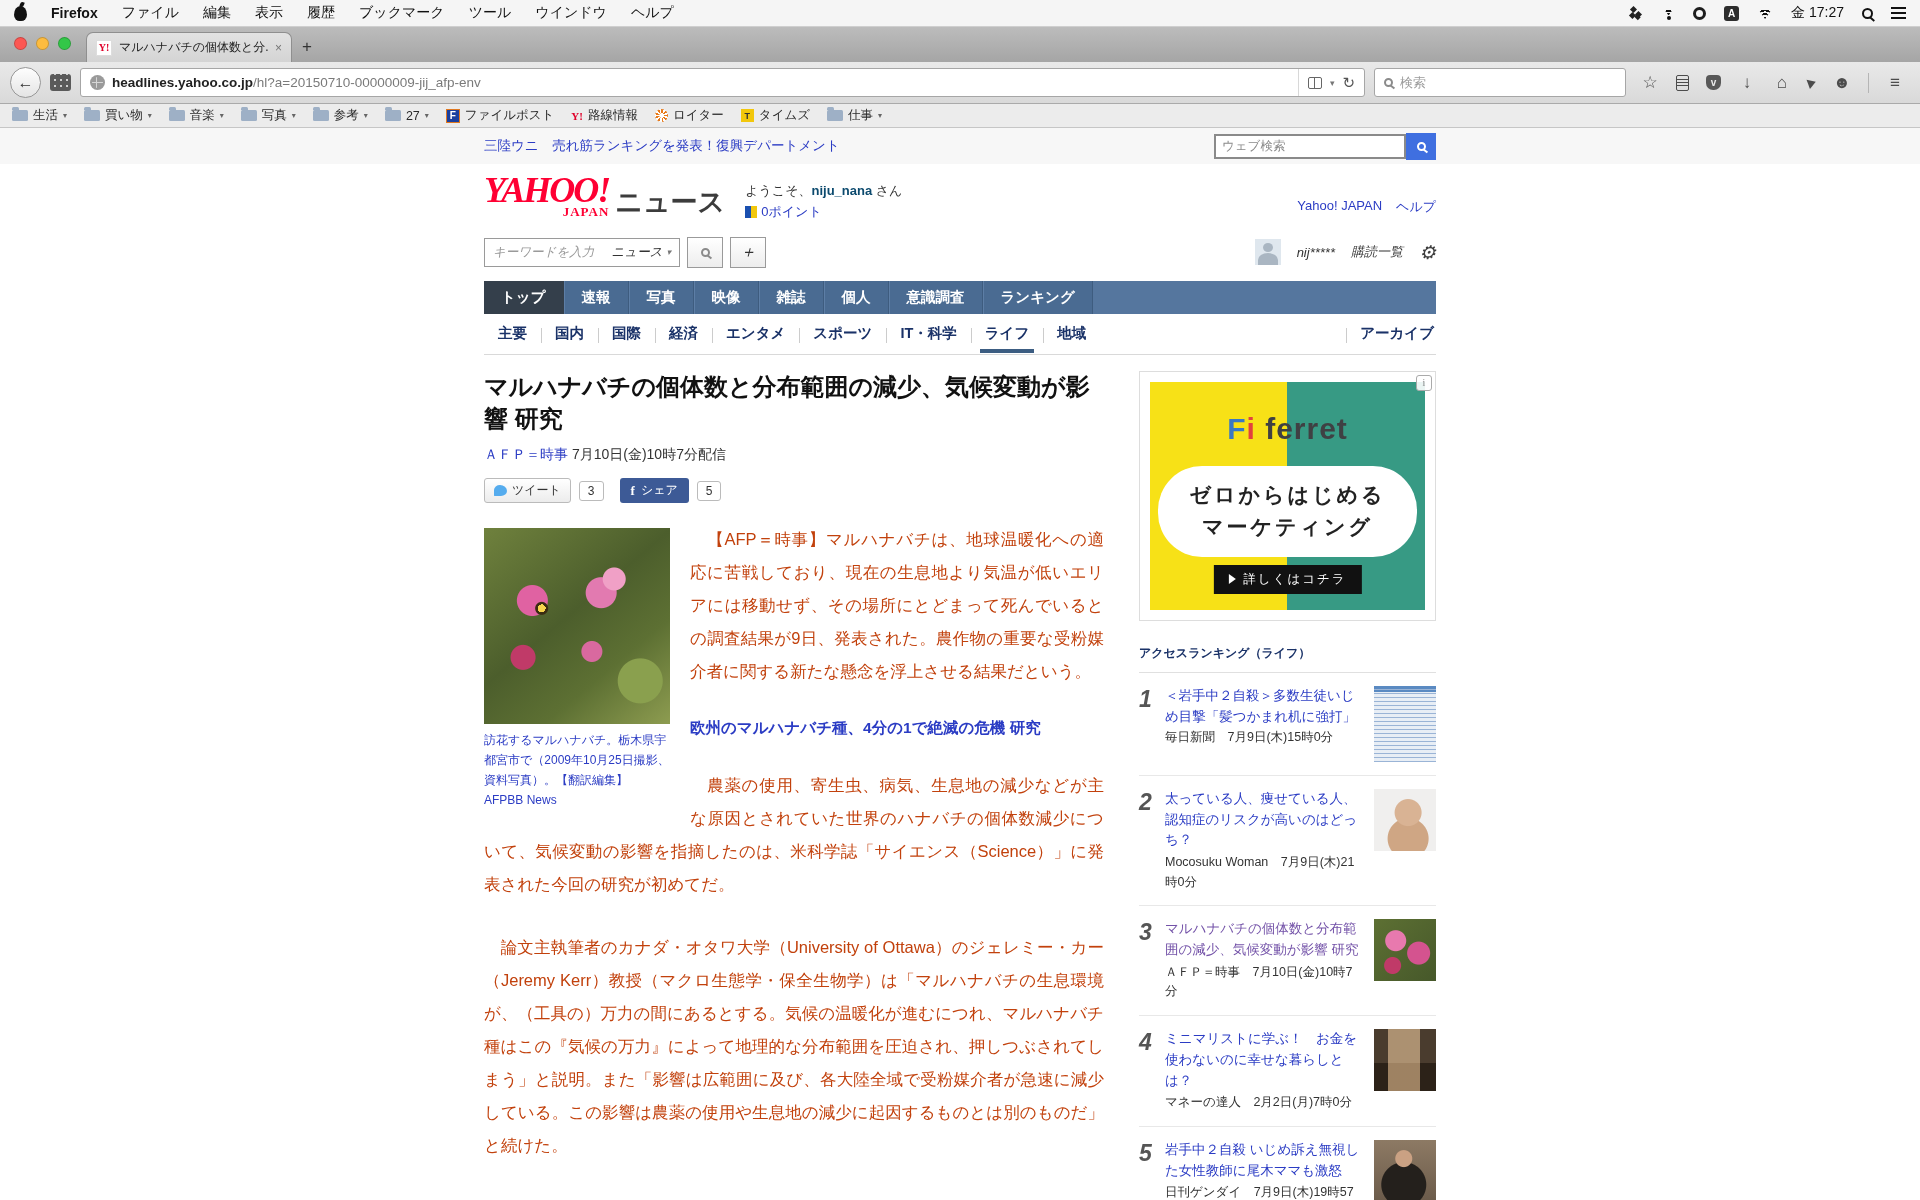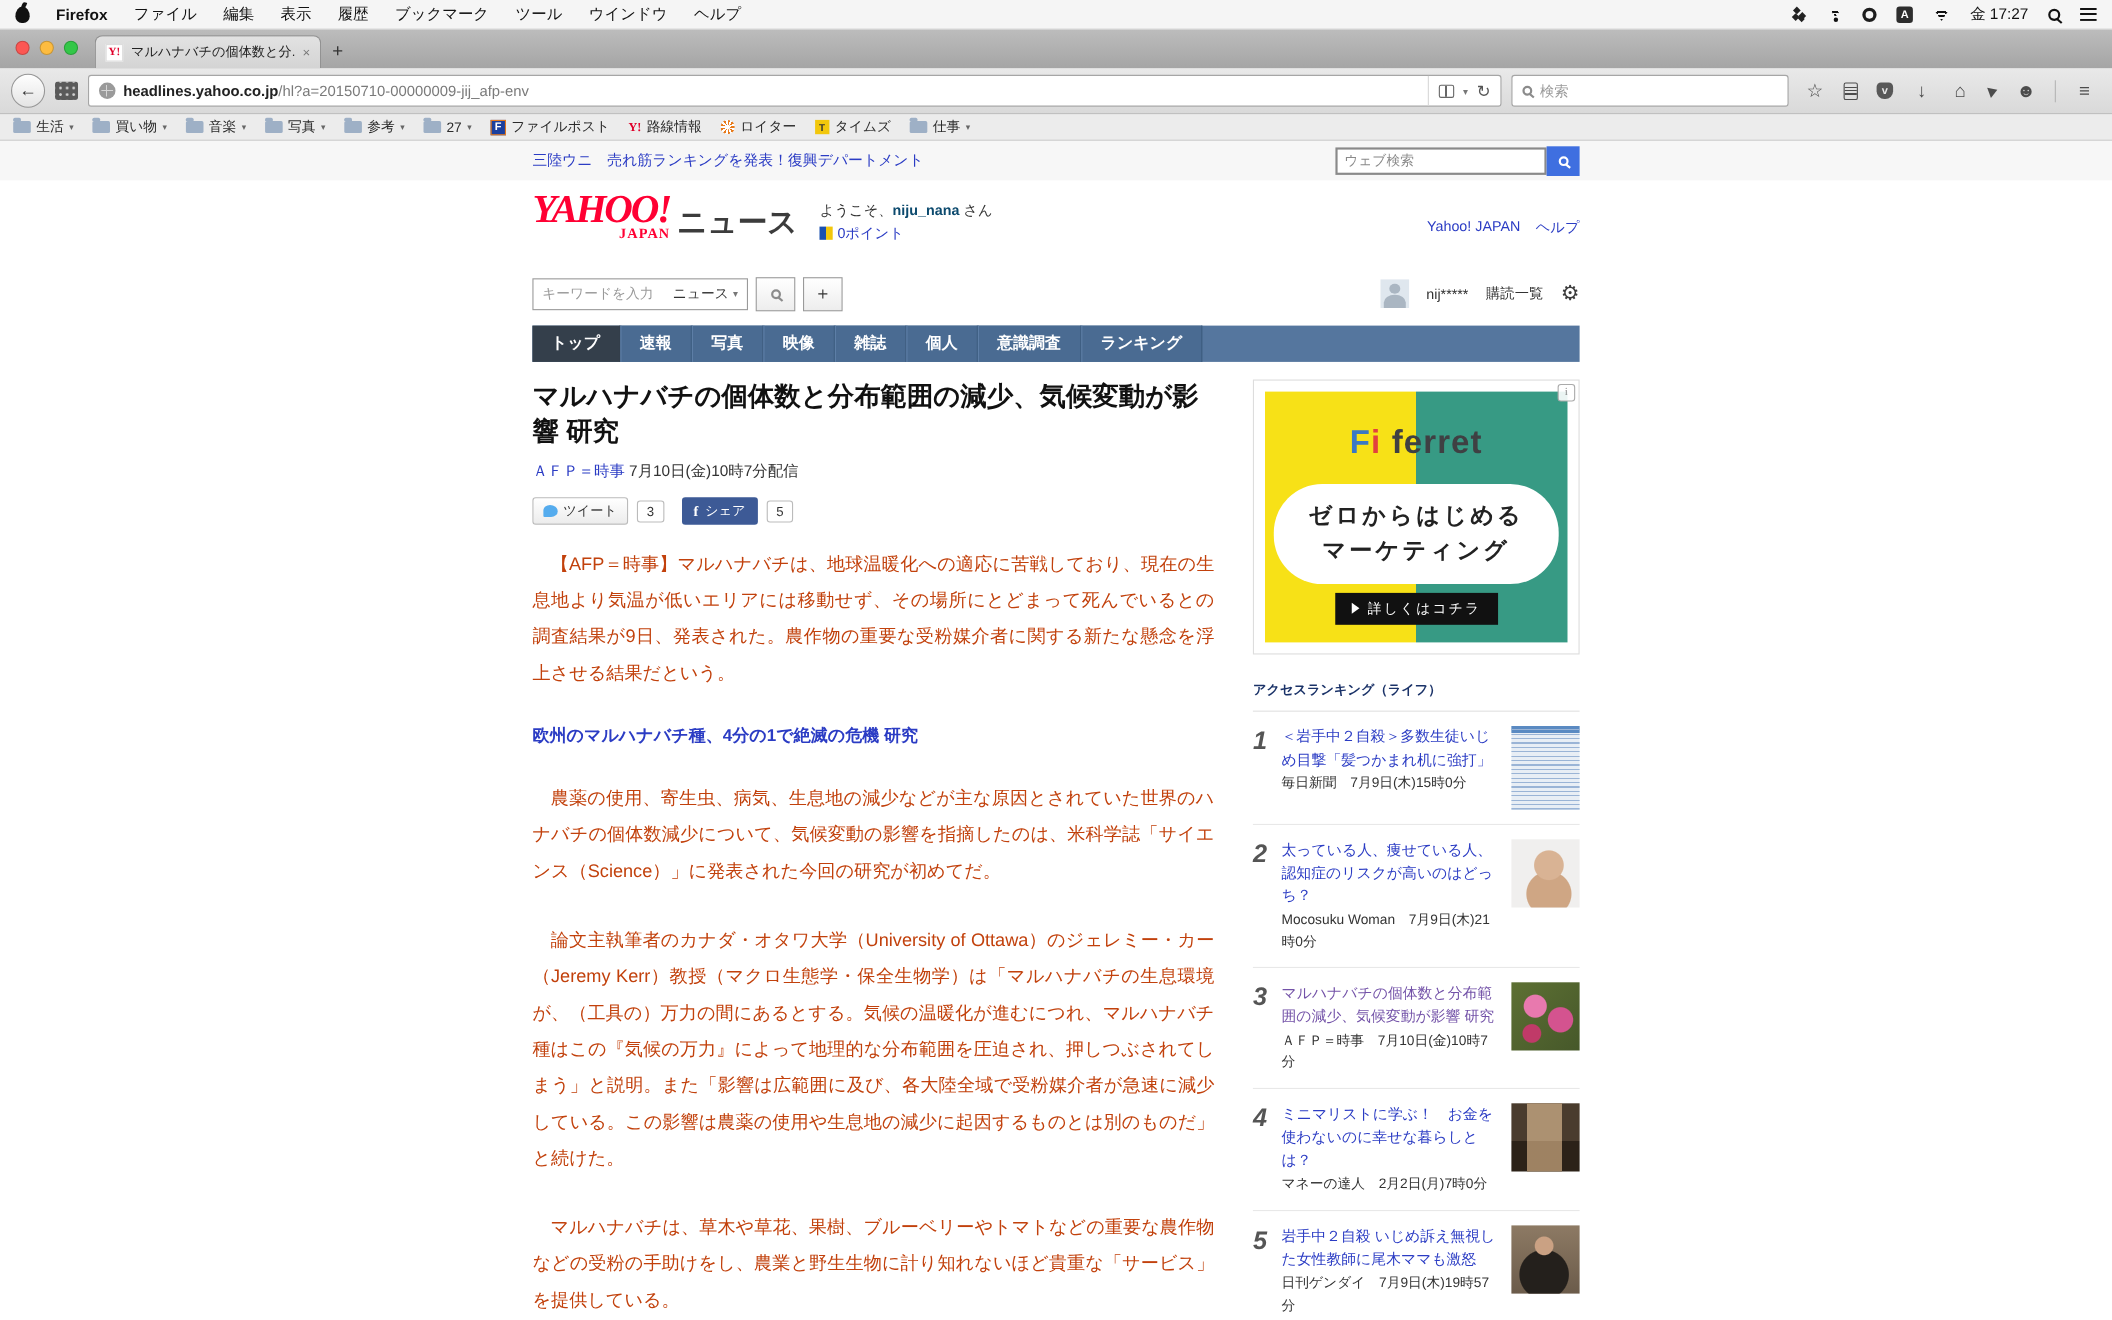--- a/index.html
+++ b/index.html
@@ -105,21 +105,21 @@
   .ylogo { line-height:0.8; }
   .ylogo .main { color:#ff0033; font-family:"Liberation Serif",serif; font-weight:bold; font-style:italic; font-size:36px; letter-spacing:-2px; }
   .ylogo .japan { display:block; text-align:right; color:#ff0033; font-family:"Liberation Serif",serif; font-weight:bold; font-size:13px; margin-top:2px; letter-spacing:1px; }
   .service { font-size:27px; font-weight:bold; color:#3c3c3c; margin:8px 0 0 6px; }
   .welcome { margin-left:20px; font-size:13px; color:#333; padding-top:5px; line-height:1.6; }
   .uname { color:#0c4a6e; font-weight:bold; }
   .points { display:flex; align-items:center; gap:4px; color:#2b3cc4; }
   .tpoint { width:12px; height:12px; background:linear-gradient(90deg,#1a50b0 50%, #f2c70c 50%); }
   .help-links { margin-left:auto; font-size:13px; color:#2b3cc4; padding-top:22px; display:flex; gap:14px; }
 
-  .nsearch { display:flex; align-items:center; margin-top:29px; }
+  .nsearch { display:flex; align-items:center; margin-top:14px;font-style:italic; }
   .kw { width:196px; height:29px; border:1px solid #9a9a9a; background:#fff; display:flex; align-items:center; padding:0 8px; font-size:12.5px; }
   .kw .ph { flex:1; color:#9a9a9a; }
   .kw .scope { color:#333; display:flex; gap:4px; align-items:center; }
   .sq-btn { width:36px; height:31px; border:1px solid #9a9a9a; background:linear-gradient(#fff,#ededed); margin-left:7px; font-size:16px; color:#333; }
   .user-area { margin-left:auto; display:flex; align-items:center; gap:16px; font-size:13px; color:#333; }
   .avatar { width:26px; height:26px; background:#dfe7ee; position:relative; overflow:hidden; }
   .avatar::before { content:""; position:absolute; top:4px; left:8px; width:10px; height:9px; border-radius:50%; background:#aab6c2; }
   .avatar::after { content:""; position:absolute; top:14px; left:3px; width:20px; height:14px; border-radius:50% 50% 0 0; background:#aab6c2; }
   .gear { font-size:19px; color:#3d3d3d; }
 
@@ -383,40 +383,56 @@
     <span class="nav-item active">トップ</span>
     <span class="nav-item">速報</span>
     <span class="nav-item">写真</span>
     <span class="nav-item">映像</span>
     <span class="nav-item">雑誌</span>
     <span class="nav-item">個人</span>
     <span class="nav-item">意識調査</span>
     <span class="nav-item">ランキング</span>
   </div>
 
+  <div class="sub-nav">
+    <span class="sub-item">主要</span>
+    <span class="sub-item">国内</span>
+    <span class="sub-item">国際</span>
+    <span class="sub-item">経済</span>
+    <span class="sub-item">エンタメ</span>
+    <span class="sub-item">スポーツ</span>
+    <span class="sub-item">IT・科学</span>
+    <span class="sub-item active">ライフ</span>
+    <span class="sub-item">地域</span>
+    <span class="sub-item archive">アーカイブ</span>
+  </div>
 
   <div class="content">
 
     <div class="article">
       <h1>マルハナバチの個体数と分布範囲の減少、気候変動が影響 研究</h1>
       <div class="byline">
         <span class="src">ＡＦＰ＝時事</span>
         <span>7月10日(金)10時7分配信</span>
       </div>
       <div class="share-row">
         <span class="tw-btn">
             <span class="bird"></span>
             <span>ツイート</span>
           </span>
         <span class="cnt">3</span>
         <span class="fb-btn">
             <span class="fb-f">f</span>
             <span>シェア</span>
           </span>
         <span class="cnt">5</span>
+      </div>
+      <div class="figure">
+        <div class="photo"></div>
+        <div class="figcap"><span>訪花するマルハナバチ。栃木県宇都宮市で（2009年10月25日撮影、資料写真）。【翻訳編集】 </span><span>AFPBB News</span></div>
       </div>
       <p>　【AFP＝時事】マルハナバチは、地球温暖化への適応に苦戦しており、現在の生息地より気温が低いエリアには移動せず、その場所にとどまって死んでいるとの調査結果が9日、発表された。農作物の重要な受粉媒介者に関する新たな懸念を浮上させる結果だという。</p>
       <div class="related">欧州のマルハナバチ種、4分の1で絶滅の危機 研究</div>
       <p>　農薬の使用、寄生虫、病気、生息地の減少などが主な原因とされていた世界のハナバチの個体数減少について、気候変動の影響を指摘したのは、米科学誌「サイエンス（Science）」に発表された今回の研究が初めてだ。</p>
       <p>　論文主執筆者のカナダ・オタワ大学（University of Ottawa）のジェレミー・カー（Jeremy Kerr）教授（マクロ生態学・保全生物学）は「マルハナバチの生息環境が、（工具の）万力の間にあるとする。気候の温暖化が進むにつれ、マルハナバチ種はこの『気候の万力』によって地理的な分布範囲を圧迫され、押しつぶされてしまう」と説明。また「影響は広範囲に及び、各大陸全域で受粉媒介者が急速に減少している。この影響は農薬の使用や生息地の減少に起因するものとは別のものだ」と続けた。</p>
       <p>　マルハナバチは、草木や草花、果樹、ブルーベリーやトマトなどの重要な農作物などの受粉の手助けをし、農業と野生生物に計り知れないほど貴重な「サービス」を提供している。</p>
     </div>
 
     <div class="sidebar">
       <div class="ad-card">

